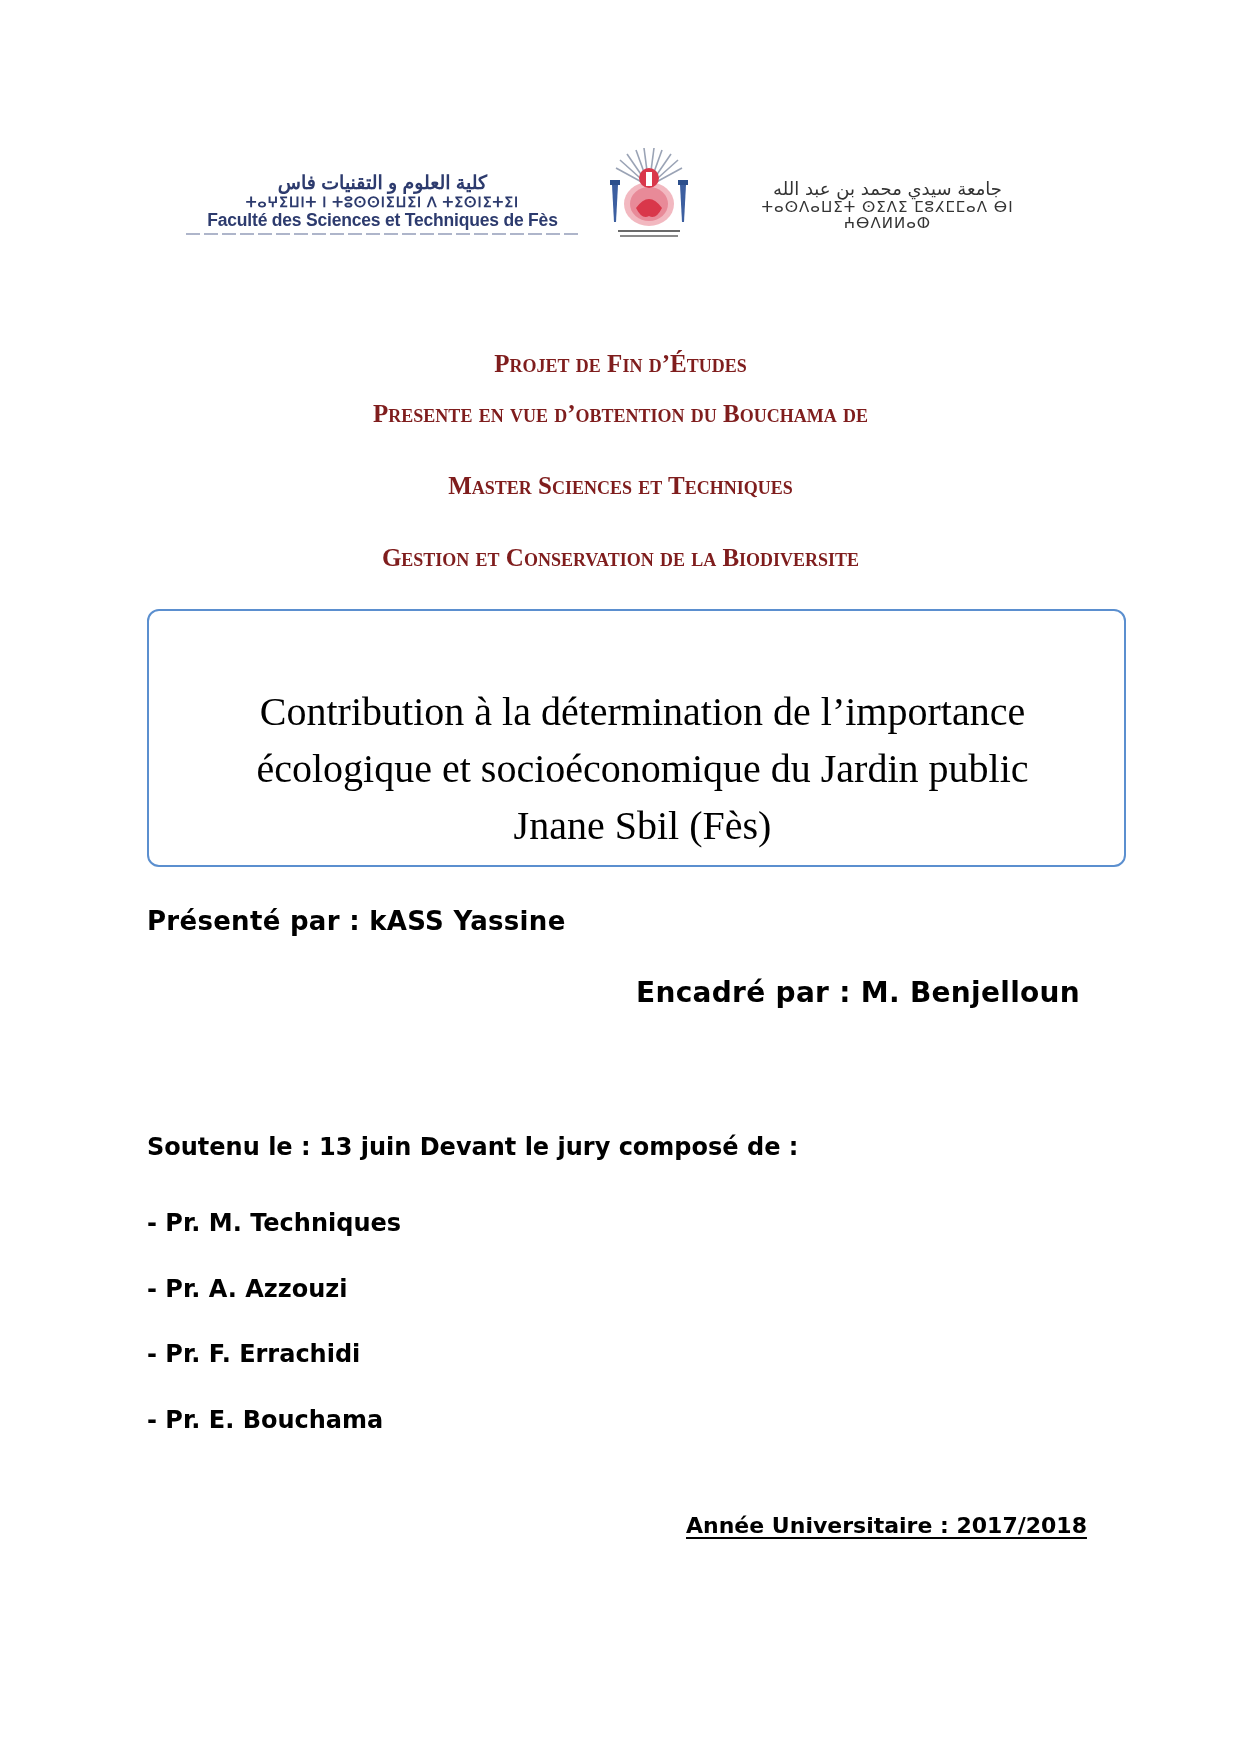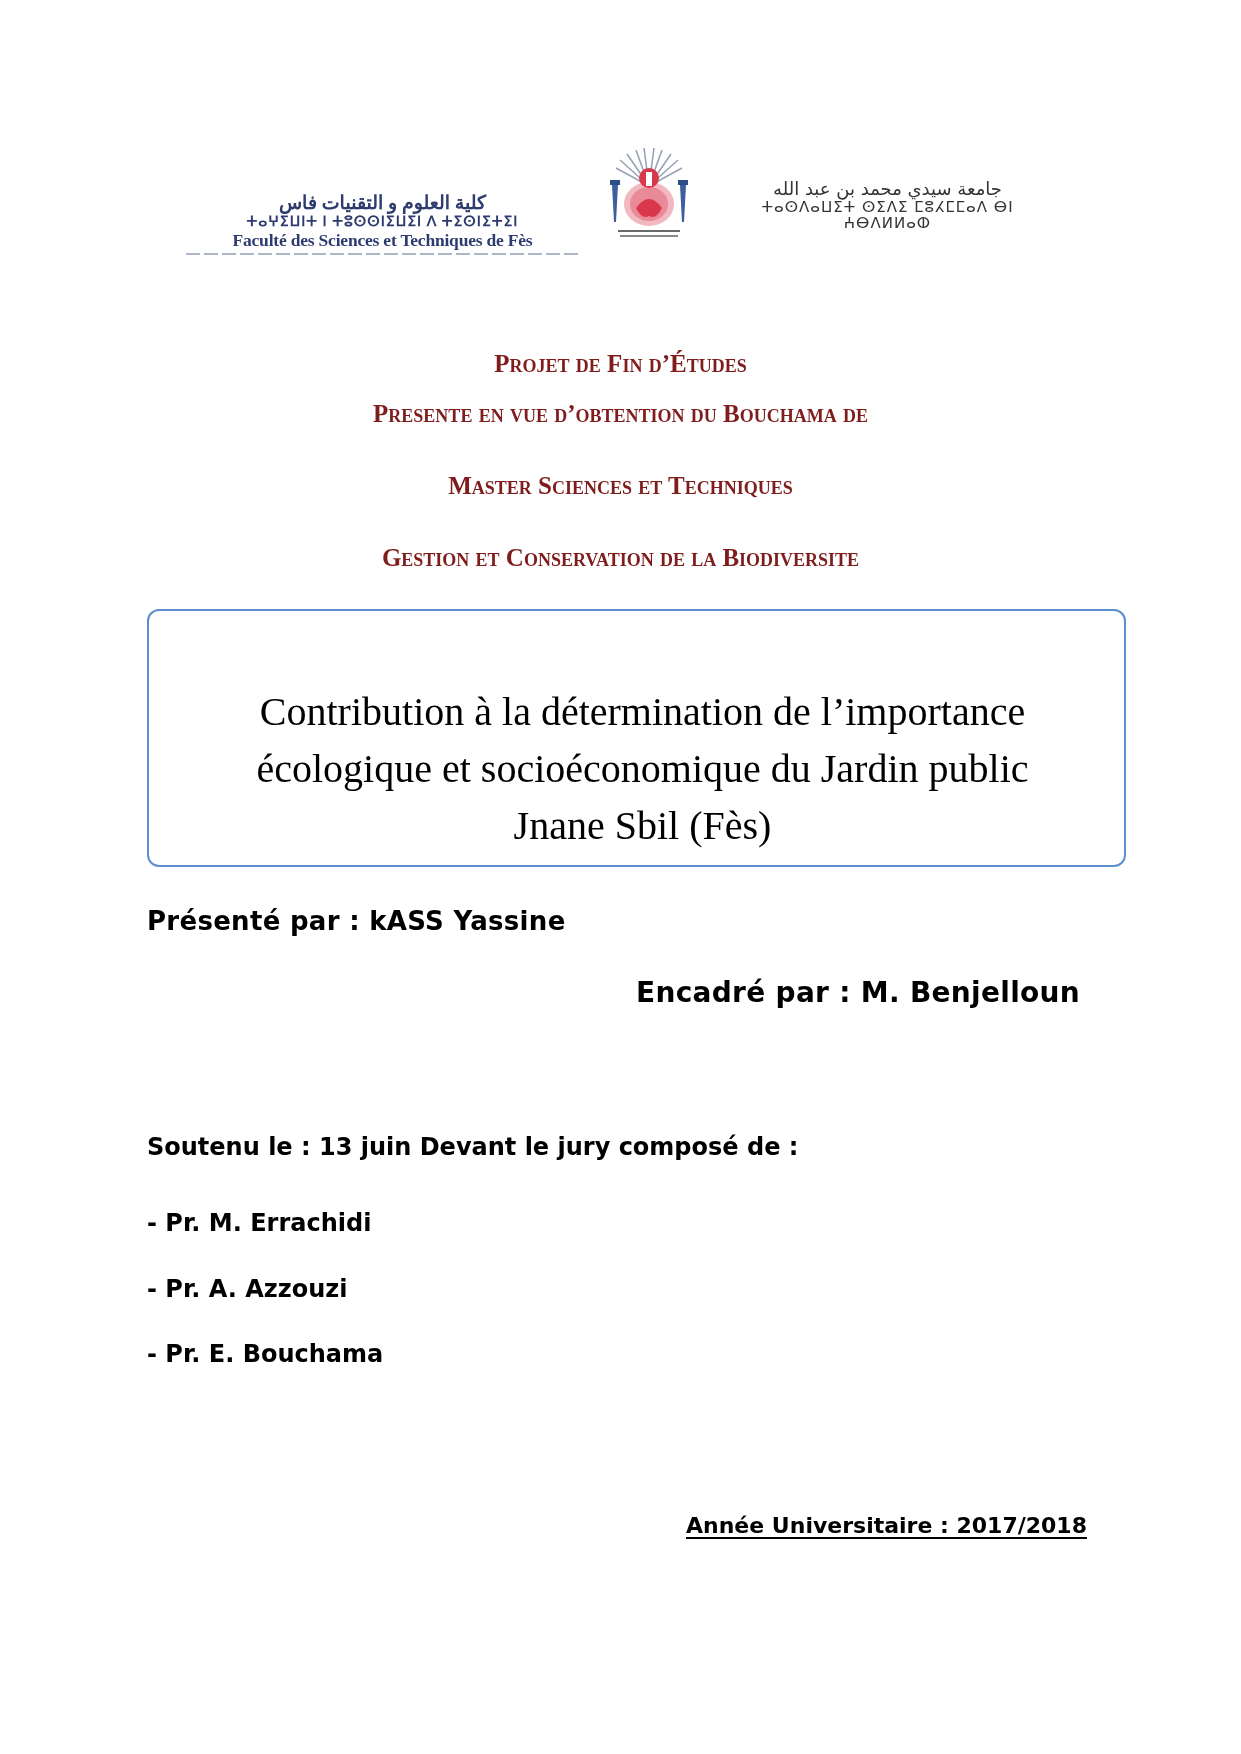--- a/index.html
+++ b/index.html
@@ -1,20 +1,20 @@
 <!DOCTYPE html>
 <html><head>
 <meta charset="utf-8">
 <style>
   html, body { margin:0; padding:0; background:#ffffff; }
   body { width:1241px; height:1754px; position:relative; overflow:hidden; }
   .abs { position:absolute; }
 
   
-  .fst-block { left:180px; top:172px; width:405px; text-align:center; color:#2d3b6e; font-family:Liberation Serif, serif;margin-top:20px; }
+  .fst-block { left:180px; top:172px; width:405px; text-align:center; color:#2d3b6e; font-family:Liberation Sans, sans-serif; }
   .fst-ar { font-size:19px; font-weight:bold; line-height:22px; direction:rtl; }
   .fst-tif { font-size:14px; letter-spacing:1px; line-height:16px; font-weight:bold; }
   .fst-fr { font-size:17.5px; font-weight:bold; line-height:20px; letter-spacing:-0.2px; }
   .fst-rule { height:2px; margin:3px 6px 0; background:repeating-linear-gradient(90deg,#9aa3bd 0 14px,transparent 14px 18px); opacity:.8; }
 
   .crest { left:606px; top:146px; width:86px; height:96px; }
 
   .usmba-block { left:715px; top:178px; width:345px; text-align:center; color:#333333; font-family:"DejaVu Sans", sans-serif; }
   .usmba-ar { font-size:18px; font-weight:normal; line-height:21px; direction:rtl; }
   .usmba-tif { font-size:15px; letter-spacing:1px; line-height:16px; font-weight:normal; }
@@ -98,18 +98,19 @@
     <div>écologique et socioéconomique du Jardin public</div>
     <div>Jnane Sbil (Fès)</div>
   </div>
 </div>
 
 <div class="abs comic presenter">Présenté par : kASS Yassine</div>
 <div class="abs comic supervisor">Encadré par : M. Benjelloun</div>
 
 <div class="abs comic defense">Soutenu le : 13 juin Devant le jury composé de :</div>
 <div class="abs comic jury">
-  <div class="jury-item">- Pr. M. Errachidi</div>
+  <div class="jury-item">- Pr. M. Techniques</div>
   <div class="jury-item">- Pr. A. Azzouzi</div>
+  <div class="jury-item">- Pr. F. Errachidi</div>
   <div class="jury-item">- Pr. E. Bouchama</div>
 </div>
 
 <div class="abs comic year">Année Universitaire : 2017/2018</div>
 
 </body></html>

